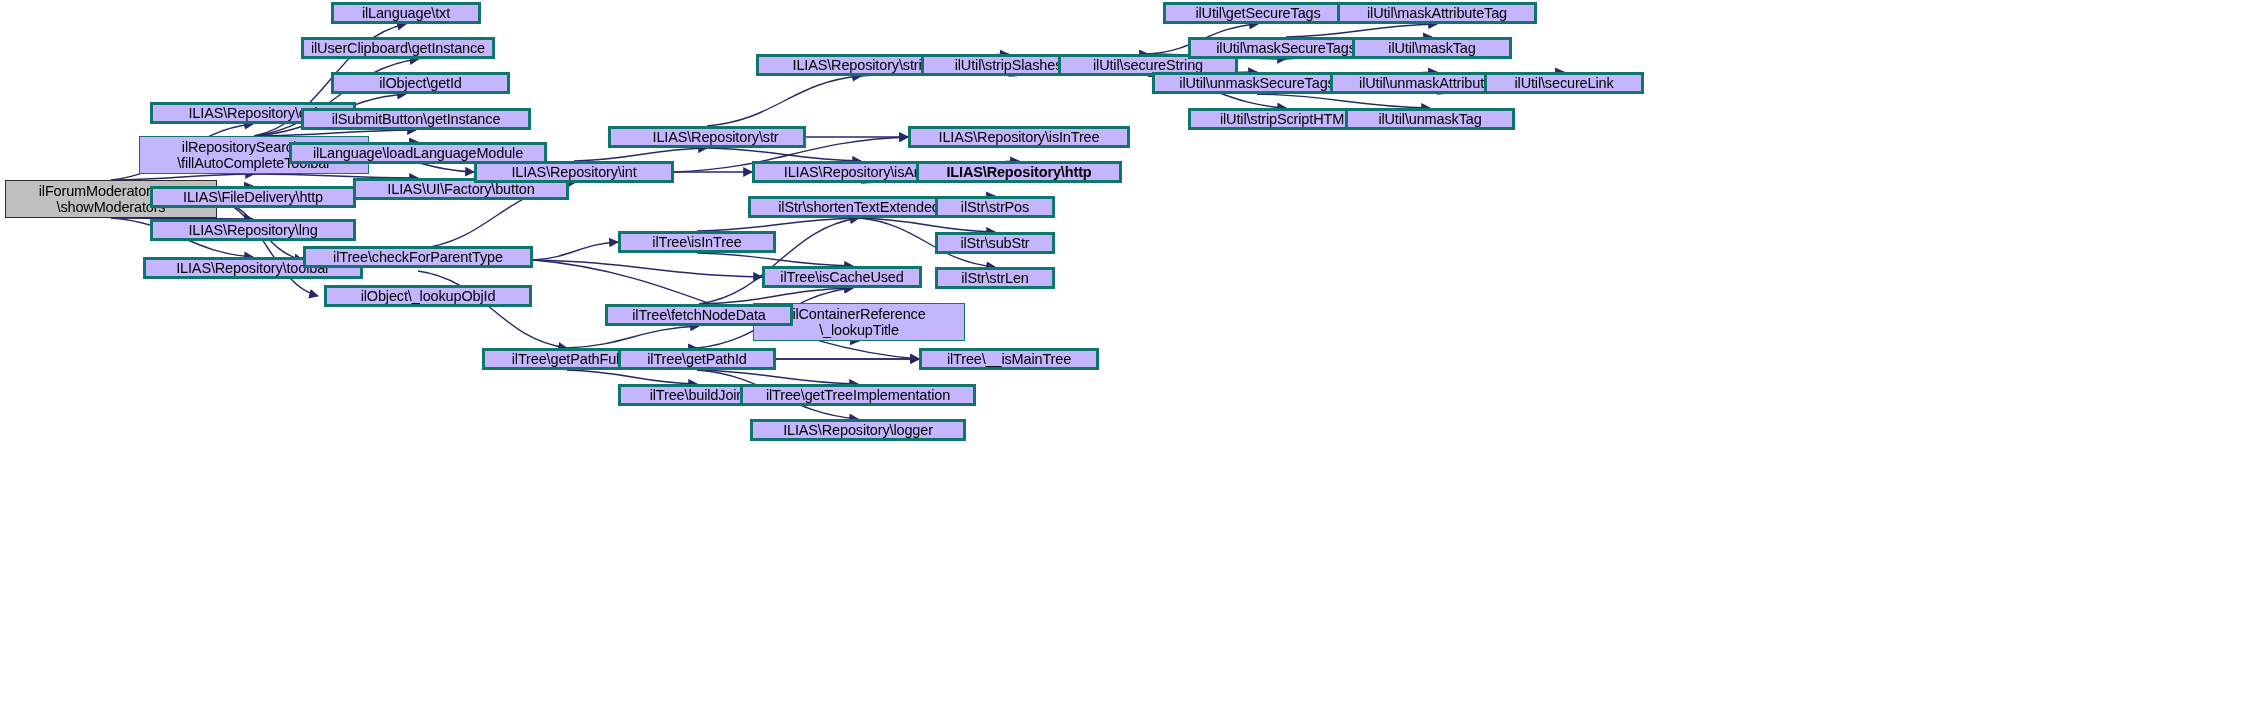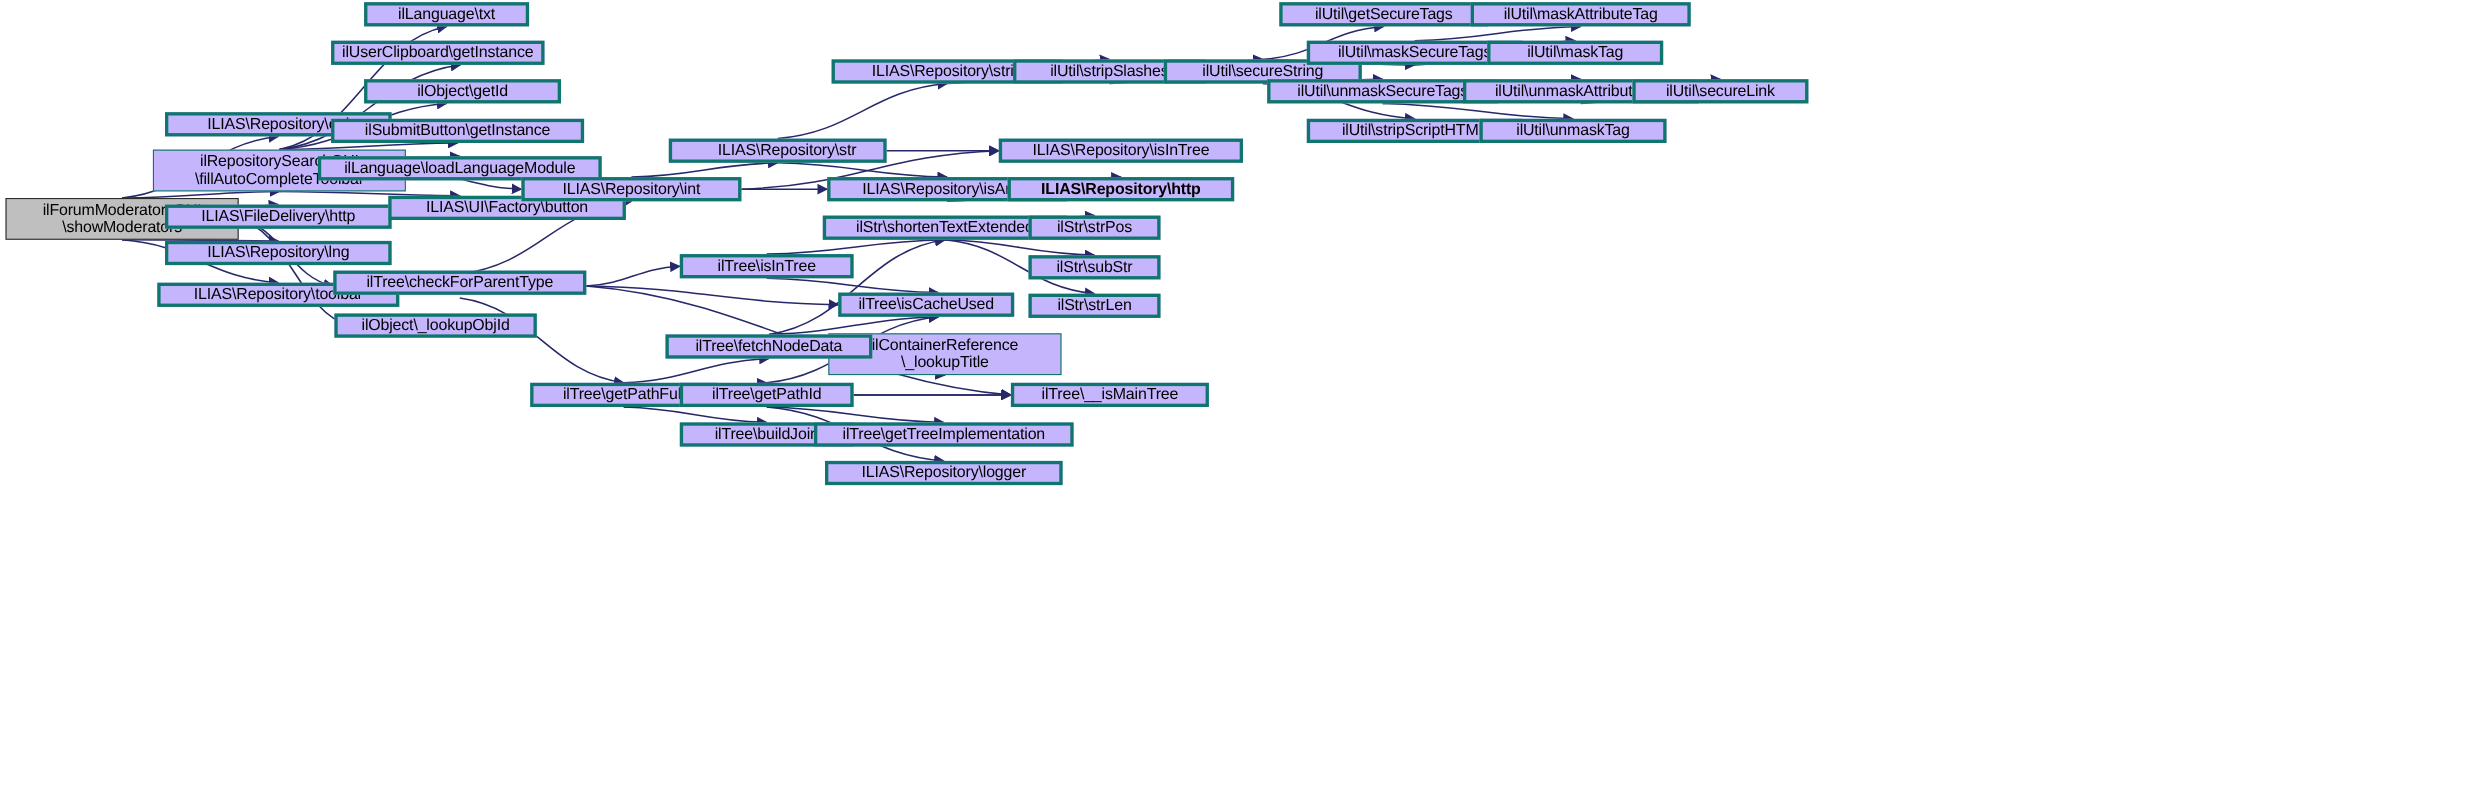--- a/index.html
+++ b/index.html
@@ -123,21 +123,21 @@
       <div class="node" style="left: 150px; top: 186px; width: 206px; height: 22px;">ILIAS\FileDelivery\http</div>
       <div class="node" style="left: 150px; top: 219px; width: 206px; height: 22px;">ILIAS\Repository\lng</div>
       <div class="node" style="left: 143px; top: 257px; width: 220px; height: 22px;">ILIAS\Repository\toolbar</div>
       <div class="node" style="left: 331px; top: 2px; width: 150px; height: 22px;">ilLanguage\txt</div>
       <div class="node" style="left: 301px; top: 37px; width: 194px; height: 22px;">ilUserClipboard\getInstance</div>
       <div class="node" style="left: 331px; top: 72px; width: 179px; height: 22px;">ilObject\getId</div>
       <div class="node" style="left: 301px; top: 108px; width: 230px; height: 22px;">ilSubmitButton\getInstance</div>
       <div class="node" style="left: 289px; top: 142px; width: 258px; height: 22px;">ilLanguage\loadLanguageModule</div>
       <div class="node" style="left: 310px; top: 178px; width: 216px; height: 22px; margin-left: 43px;">ILIAS\UI\Factory\button</div>
       <div class="node" style="left: 303px; top: 246px; width: 230px; height: 22px;">ilTree\checkForParentType</div>
-      <div class="node" style="left: 304px; top: 285px; width: 184px; height: 22px; text-align: right;">ilObject\_lookupObjId</div>
+      <div class="node" style="left: 324px; top: 285px; width: 208px; height: 22px; text-align: right;">ilObject\_lookupObjId</div>
       <div class="node" style="left: 474px; top: 161px; width: 200px; height: 22px;">ILIAS\Repository\int</div>
       <div class="node" style="left: 608px; top: 126px; width: 198px; height: 22px; padding-left: 17px;">ILIAS\Repository\str</div>
       <div class="node" style="left: 756px; top: 54px; width: 210px; height: 22px;">ILIAS\Repository\strip</div>
       <div class="node" style="left: 752px; top: 161px; width: 218px; height: 22px;">ILIAS\Repository\isArray</div>
       <div class="node" style="left: 908px; top: 126px; width: 222px; height: 22px;">ILIAS\Repository\isInTree</div>
       <div class="node" style="left: 916px; top: 161px; width: 206px; height: 22px; font-weight: bold;">ILIAS\Repository\http</div>
       <div class="node" style="left: 921px; top: 54px; width: 175px; height: 22px;">ilUtil\stripSlashes</div>
       <div class="node" style="left: 1058px; top: 54px; width: 180px; height: 22px;">ilUtil\secureString</div>
       <div class="node" style="left: 1163px; top: 2px; width: 190px; height: 22px;">ilUtil\getSecureTags</div>
       <div class="node" style="left: 1188px; top: 37px; width: 196px; height: 22px;">ilUtil\maskSecureTags</div>

